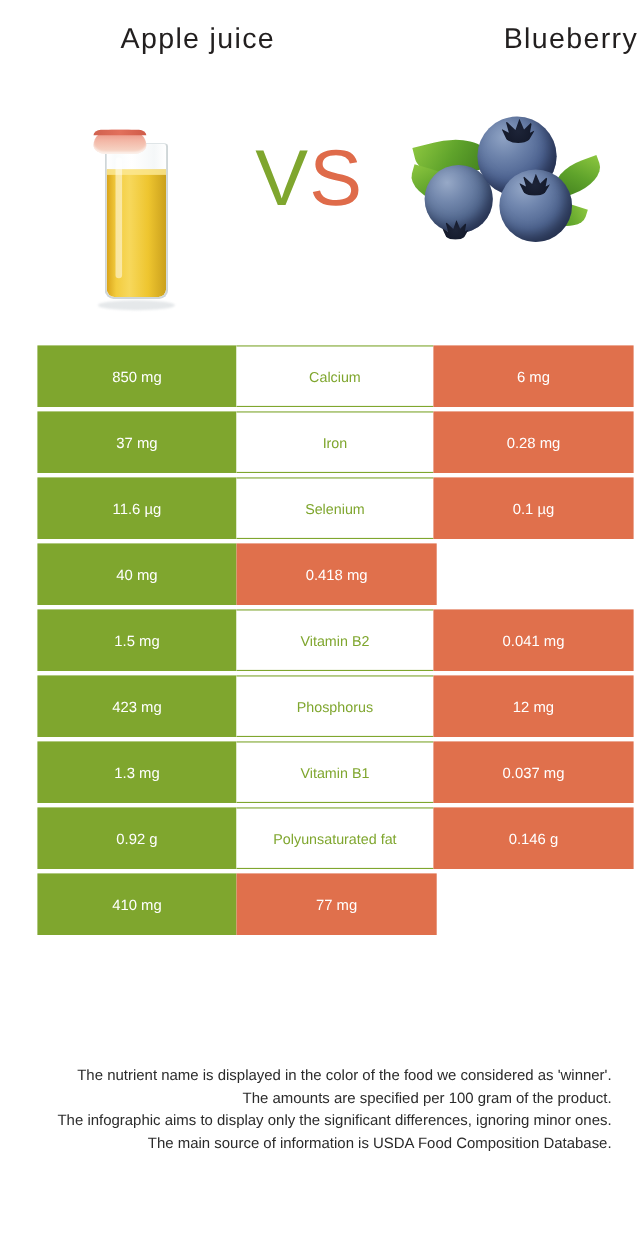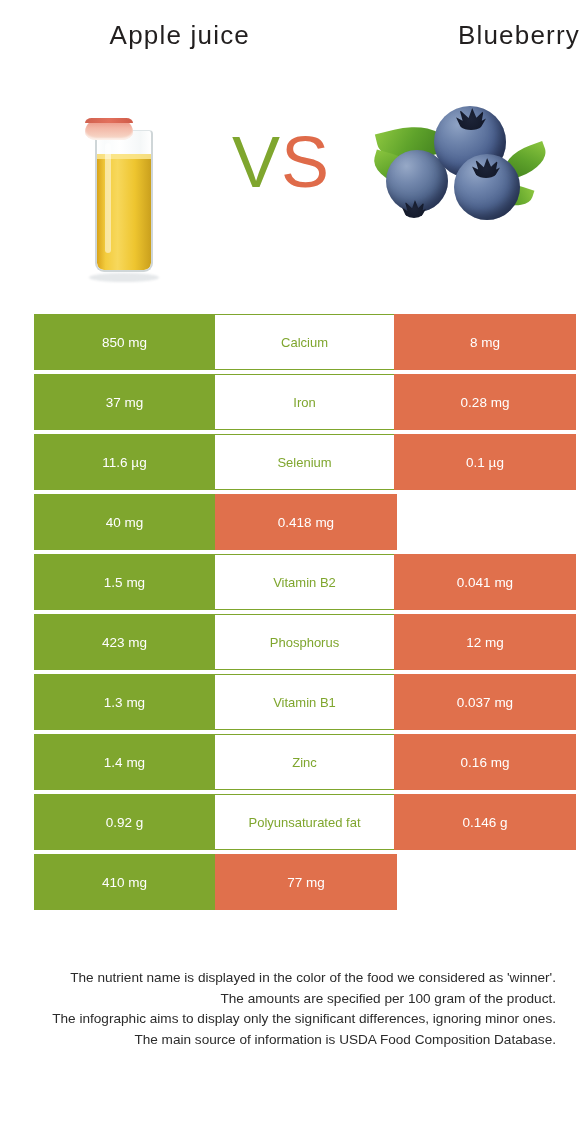--- a/index.html
+++ b/index.html
@@ -273,21 +273,21 @@
     <div class="crown crown-right"></div>
     <div class="crown crown-left"></div>
   </div>
 
 </div>
 
 <div class="table" id="comparison-table">
     <div class="row">
       <div class="cell cell-left">850 mg</div>
       <div class="cell cell-mid winner-left">Calcium</div>
-      <div class="cell cell-right">8 mg</div>
+      <div class="cell cell-right">6 mg</div>
     </div>
     <div class="row">
       <div class="cell cell-left">37 mg</div>
       <div class="cell cell-mid winner-left">Iron</div>
       <div class="cell cell-right">0.28 mg</div>
     </div>
     <div class="row">
       <div class="cell cell-left">11.6 µg</div>
       <div class="cell cell-mid winner-left">Selenium</div>
       <div class="cell cell-right">0.1 µg</div>
@@ -303,25 +303,20 @@
     </div>
     <div class="row">
       <div class="cell cell-left">423 mg</div>
       <div class="cell cell-mid winner-left">Phosphorus</div>
       <div class="cell cell-right">12 mg</div>
     </div>
     <div class="row">
       <div class="cell cell-left">1.3 mg</div>
       <div class="cell cell-mid winner-left">Vitamin B1</div>
       <div class="cell cell-right">0.037 mg</div>
-    </div>
-    <div class="row">
-      <div class="cell cell-left">1.4 mg</div>
-      <div class="cell cell-mid winner-left">Zinc</div>
-      <div class="cell cell-right">0.16 mg</div>
     </div>
     <div class="row">
       <div class="cell cell-left">0.92 g</div>
       <div class="cell cell-mid winner-left">Polyunsaturated fat</div>
       <div class="cell cell-right">0.146 g</div>
     </div>
     <div class="row">
       <div class="cell cell-left">410 mg</div>
       <div class="cell cell-right">77 mg</div>
     </div>

